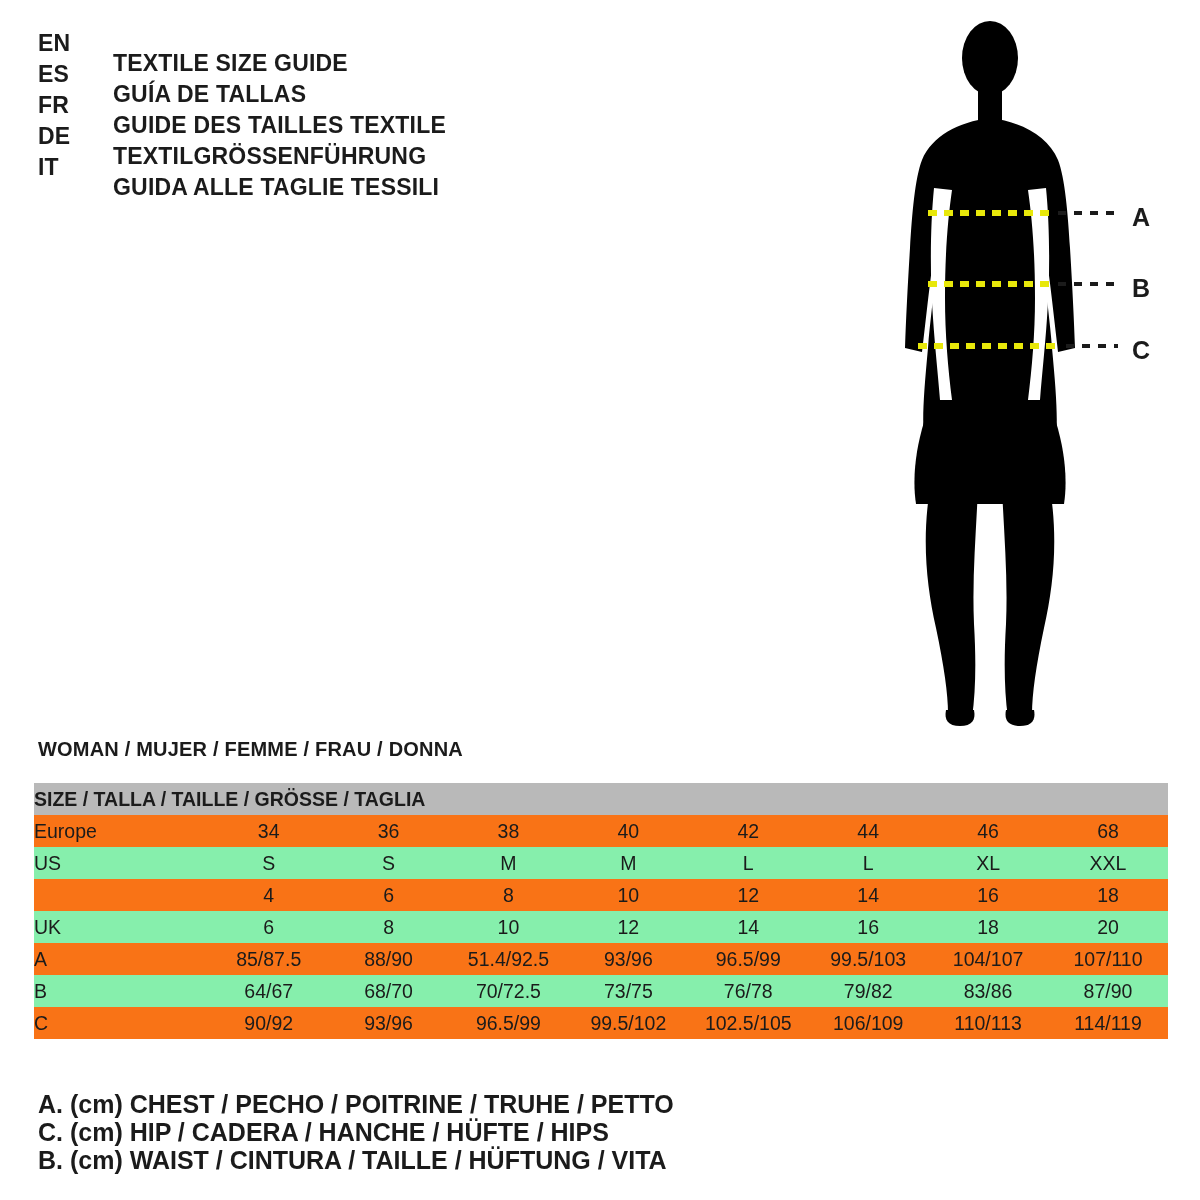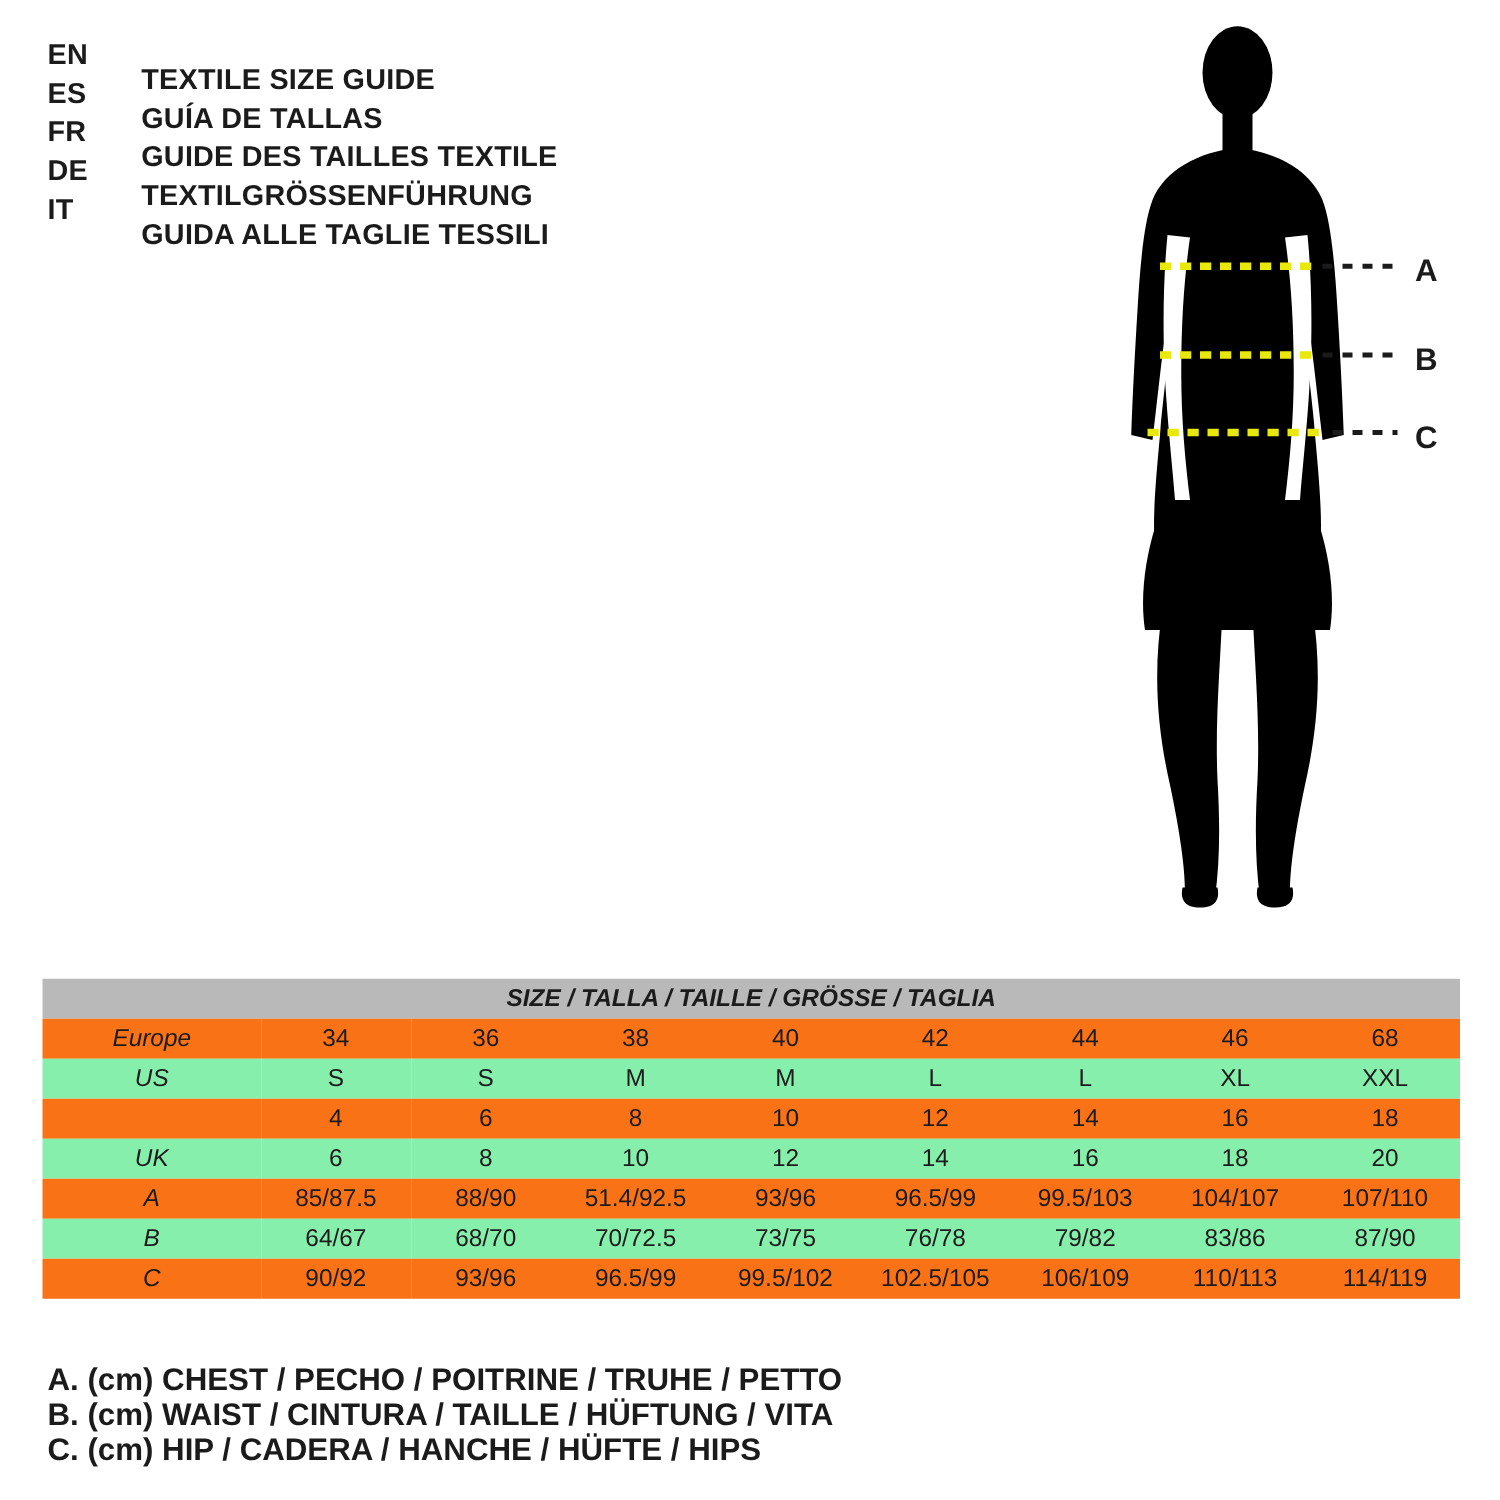--- a/index.html
+++ b/index.html
@@ -94,22 +94,21 @@
     background: #b9b9b9;
     font-weight: bold;
     height: 30px;
   }
   .row-alt td { background: #86efac; }
   .row-plain td { background: #f97316; }
 
   td.label-cell {
     width: 175px;
     padding-left: 8px;
-    text-align: center;
-    font-style: italic;
+    text-align: left;
   }
   td.val-cell {
     text-align: center;
     width: 120px;
   }
 
   
   .footnotes {
     position: absolute;
     left: 38px;
@@ -217,20 +216,21 @@
         <line x1="198" y1="266" x2="258" y2="266" stroke-dasharray="8 8"></line>
         <line x1="206" y1="328" x2="258" y2="328" stroke-dasharray="8 8"></line>
       </g>
     </svg>
 
     <div class="meas-label meas-a">A</div>
     <div class="meas-label meas-b">B</div>
     <div class="meas-label meas-c">C</div>
   </div>
 
+  <div class="woman-title">WOMAN / MUJER / FEMME / FRAU / DONNA</div>
 
   <table class="size-table">
     <tbody>
       <tr class="row-head">
         <td class="label-cell" colspan="9">SIZE / TALLA / TAILLE / GRÖSSE / TAGLIA</td>
       </tr>
 
       <tr class="row-plain">
         <td class="label-cell">Europe</td>
         <td class="val-cell">34</td>
@@ -312,17 +312,17 @@
         <td class="val-cell">102.5/105</td>
         <td class="val-cell">106/109</td>
         <td class="val-cell">110/113</td>
         <td class="val-cell">114/119</td>
       </tr>
     </tbody>
   </table>
 
   <div class="footnotes">
     <div>A. (cm) CHEST / PECHO / POITRINE / TRUHE / PETTO</div>
+    <div>C. (cm) HIP / CADERA / HANCHE / HÜFTE / HIPS</div>
     <div>B. (cm) WAIST / CINTURA / TAILLE / HÜFTUNG / VITA</div>
-    <div>C. (cm) HIP / CADERA / HANCHE / HÜFTE / HIPS</div>
   </div>
 
 </div>
 
 </body></html>

